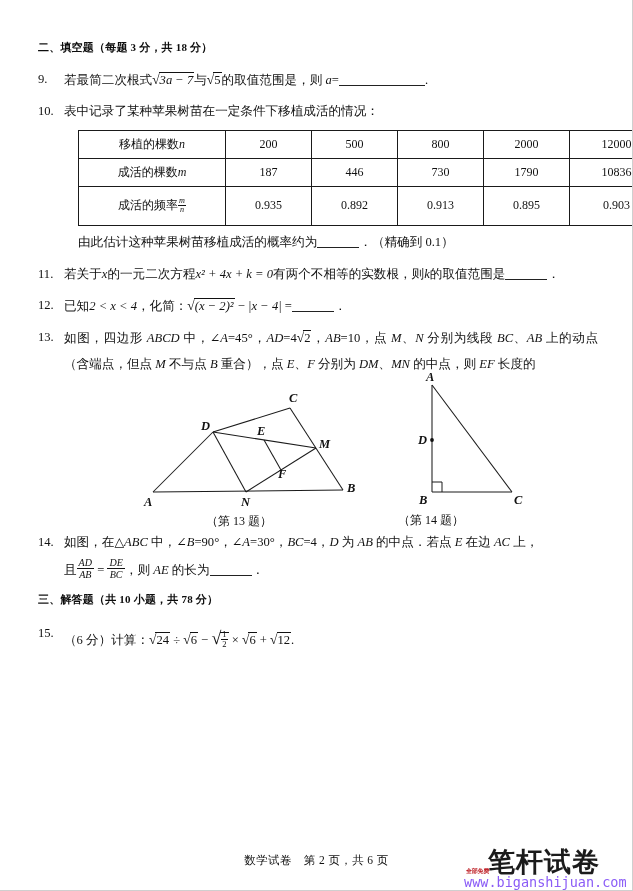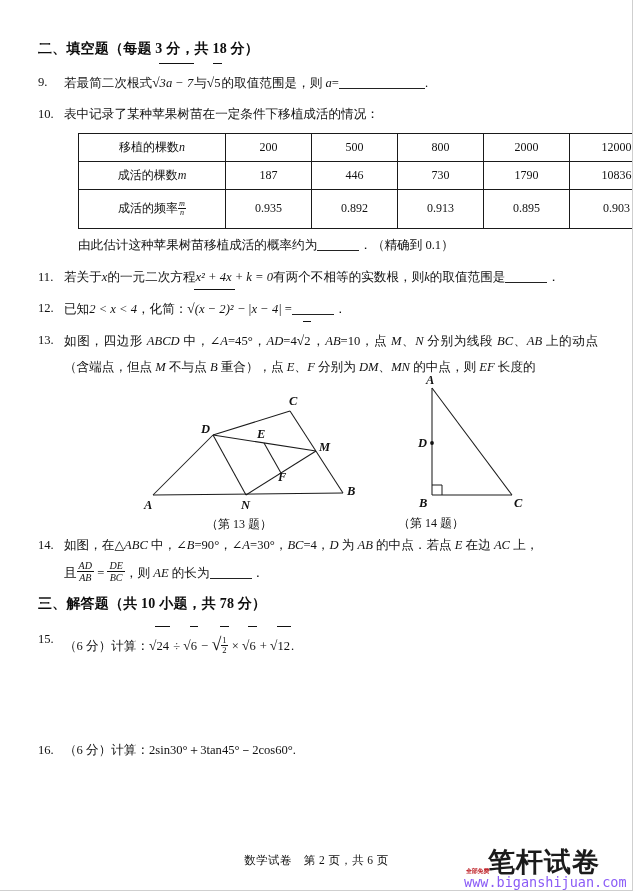--- a/index.html
+++ b/index.html
@@ -22,21 +22,21 @@
   }
   .content {
     position: absolute;
     left: 38px;
     top: 40px;
     width: 560px;
   }
   
   .sec-head {
     font-weight: bold;
-    font-size: 14px;
+    font-size: 11px;
     letter-spacing: .2px;
     margin: 0 0 12px 0;
     color: #0d0d0d;
   }
   .q {
     position: relative;
     font-size: 12.6px;
     line-height: 1.95;
     color: #111;
     margin: 0 0 6px 0;
@@ -54,21 +54,21 @@
   }
   .it { font-style: italic; }
   .blank-s { display:inline-block; border-bottom:1px solid #222; width:42px; vertical-align:-2px; }
   .blank-l { display:inline-block; border-bottom:1px solid #222; width:86px; vertical-align:-2px; }
 
   
   .sqrt { display:inline-block; white-space:nowrap; }
   .sqrt > .rad { font-size: 13.5px; }
   .sqrt > .arg {
     border-top: 1px solid #111;
-    padding: 12px 1px 0 1px;
+    padding: 0 1px 0 1px;
     margin-left: -1px;
   }
   .frac {
     display: inline-block;
     vertical-align: -0.45em;
     text-align: center;
     font-size: .68em;
     line-height: 1.05;
   }
   .frac .num { display:block; border-bottom: 1px solid #111; padding: 0 1px; }
@@ -303,26 +303,20 @@
 
     <div class="sec-head" style="margin-top:10px; margin-bottom:14px;">三、解答题（共 10 小题，共 78 分）</div>
 
     <div class="q" style="margin-bottom:8px;">
       <span class="q-num">15.</span>
       <div class="q-body">
         <span>（6 分）</span><span>计算：</span><span class="sqrt"><span class="rad">√</span><span class="arg">24</span></span><span> ÷ </span><span class="sqrt"><span class="rad">√</span><span class="arg">6</span></span><span> − </span><span class="sqrt"><span class="rad" style="font-size:18px;">√</span><span class="arg"><span class="frac" style="vertical-align:-0.3em;"><span class="num">1</span><span class="den">2</span></span></span></span><span> × </span><span class="sqrt"><span class="rad">√</span><span class="arg">6</span></span><span> + </span><span class="sqrt"><span class="rad">√</span><span class="arg">12</span></span><span>.</span>
       </div>
     </div>
 
-    <div class="q" style="margin-top:76px;">
-      <span class="q-num">16.</span>
-      <div class="q-body">
-        <span>（6 分）</span><span>计算：</span><span>2sin30°＋3tan45°－2cos60°.</span>
-      </div>
-    </div>
 
   </div>
 
   <div class="footer">数学试卷　第 2 页，共 6 页</div>
 
   <div class="wm">
     <span class="wm-cn">笔杆试卷</span>
     <span class="wm-url">www.biganshijuan.com</span>
     <span class="wm-free">全部免费</span>
   </div>

